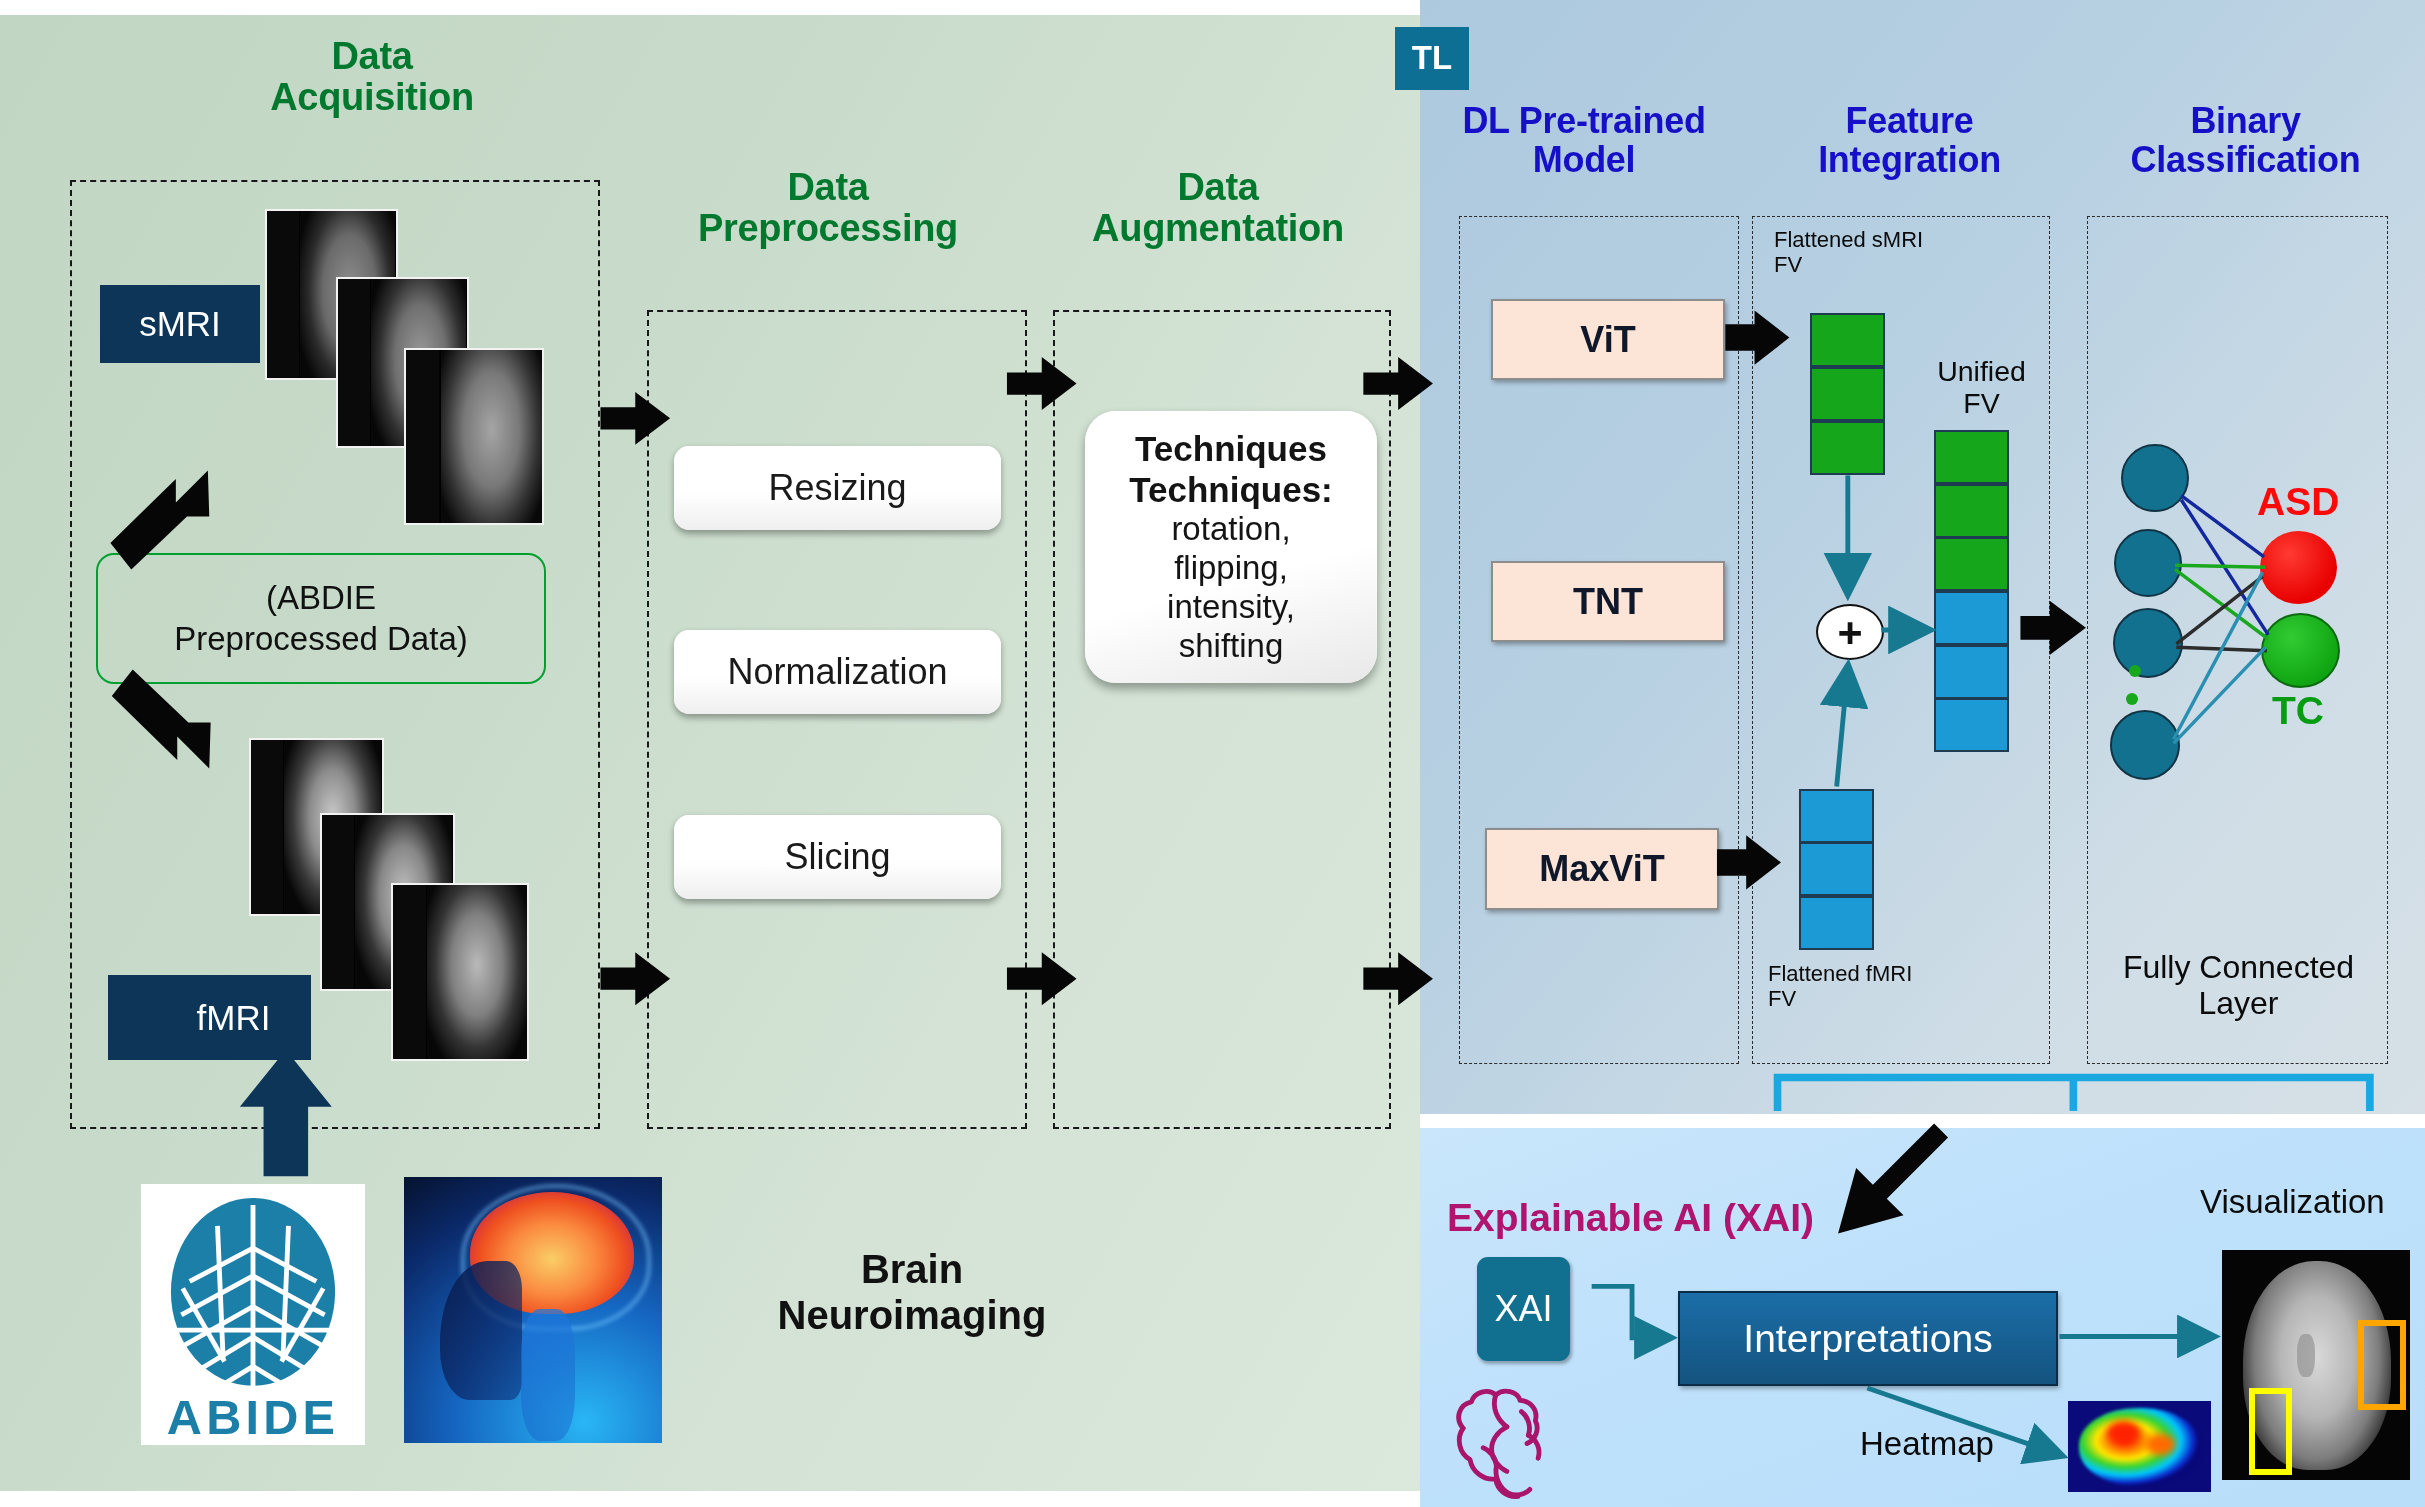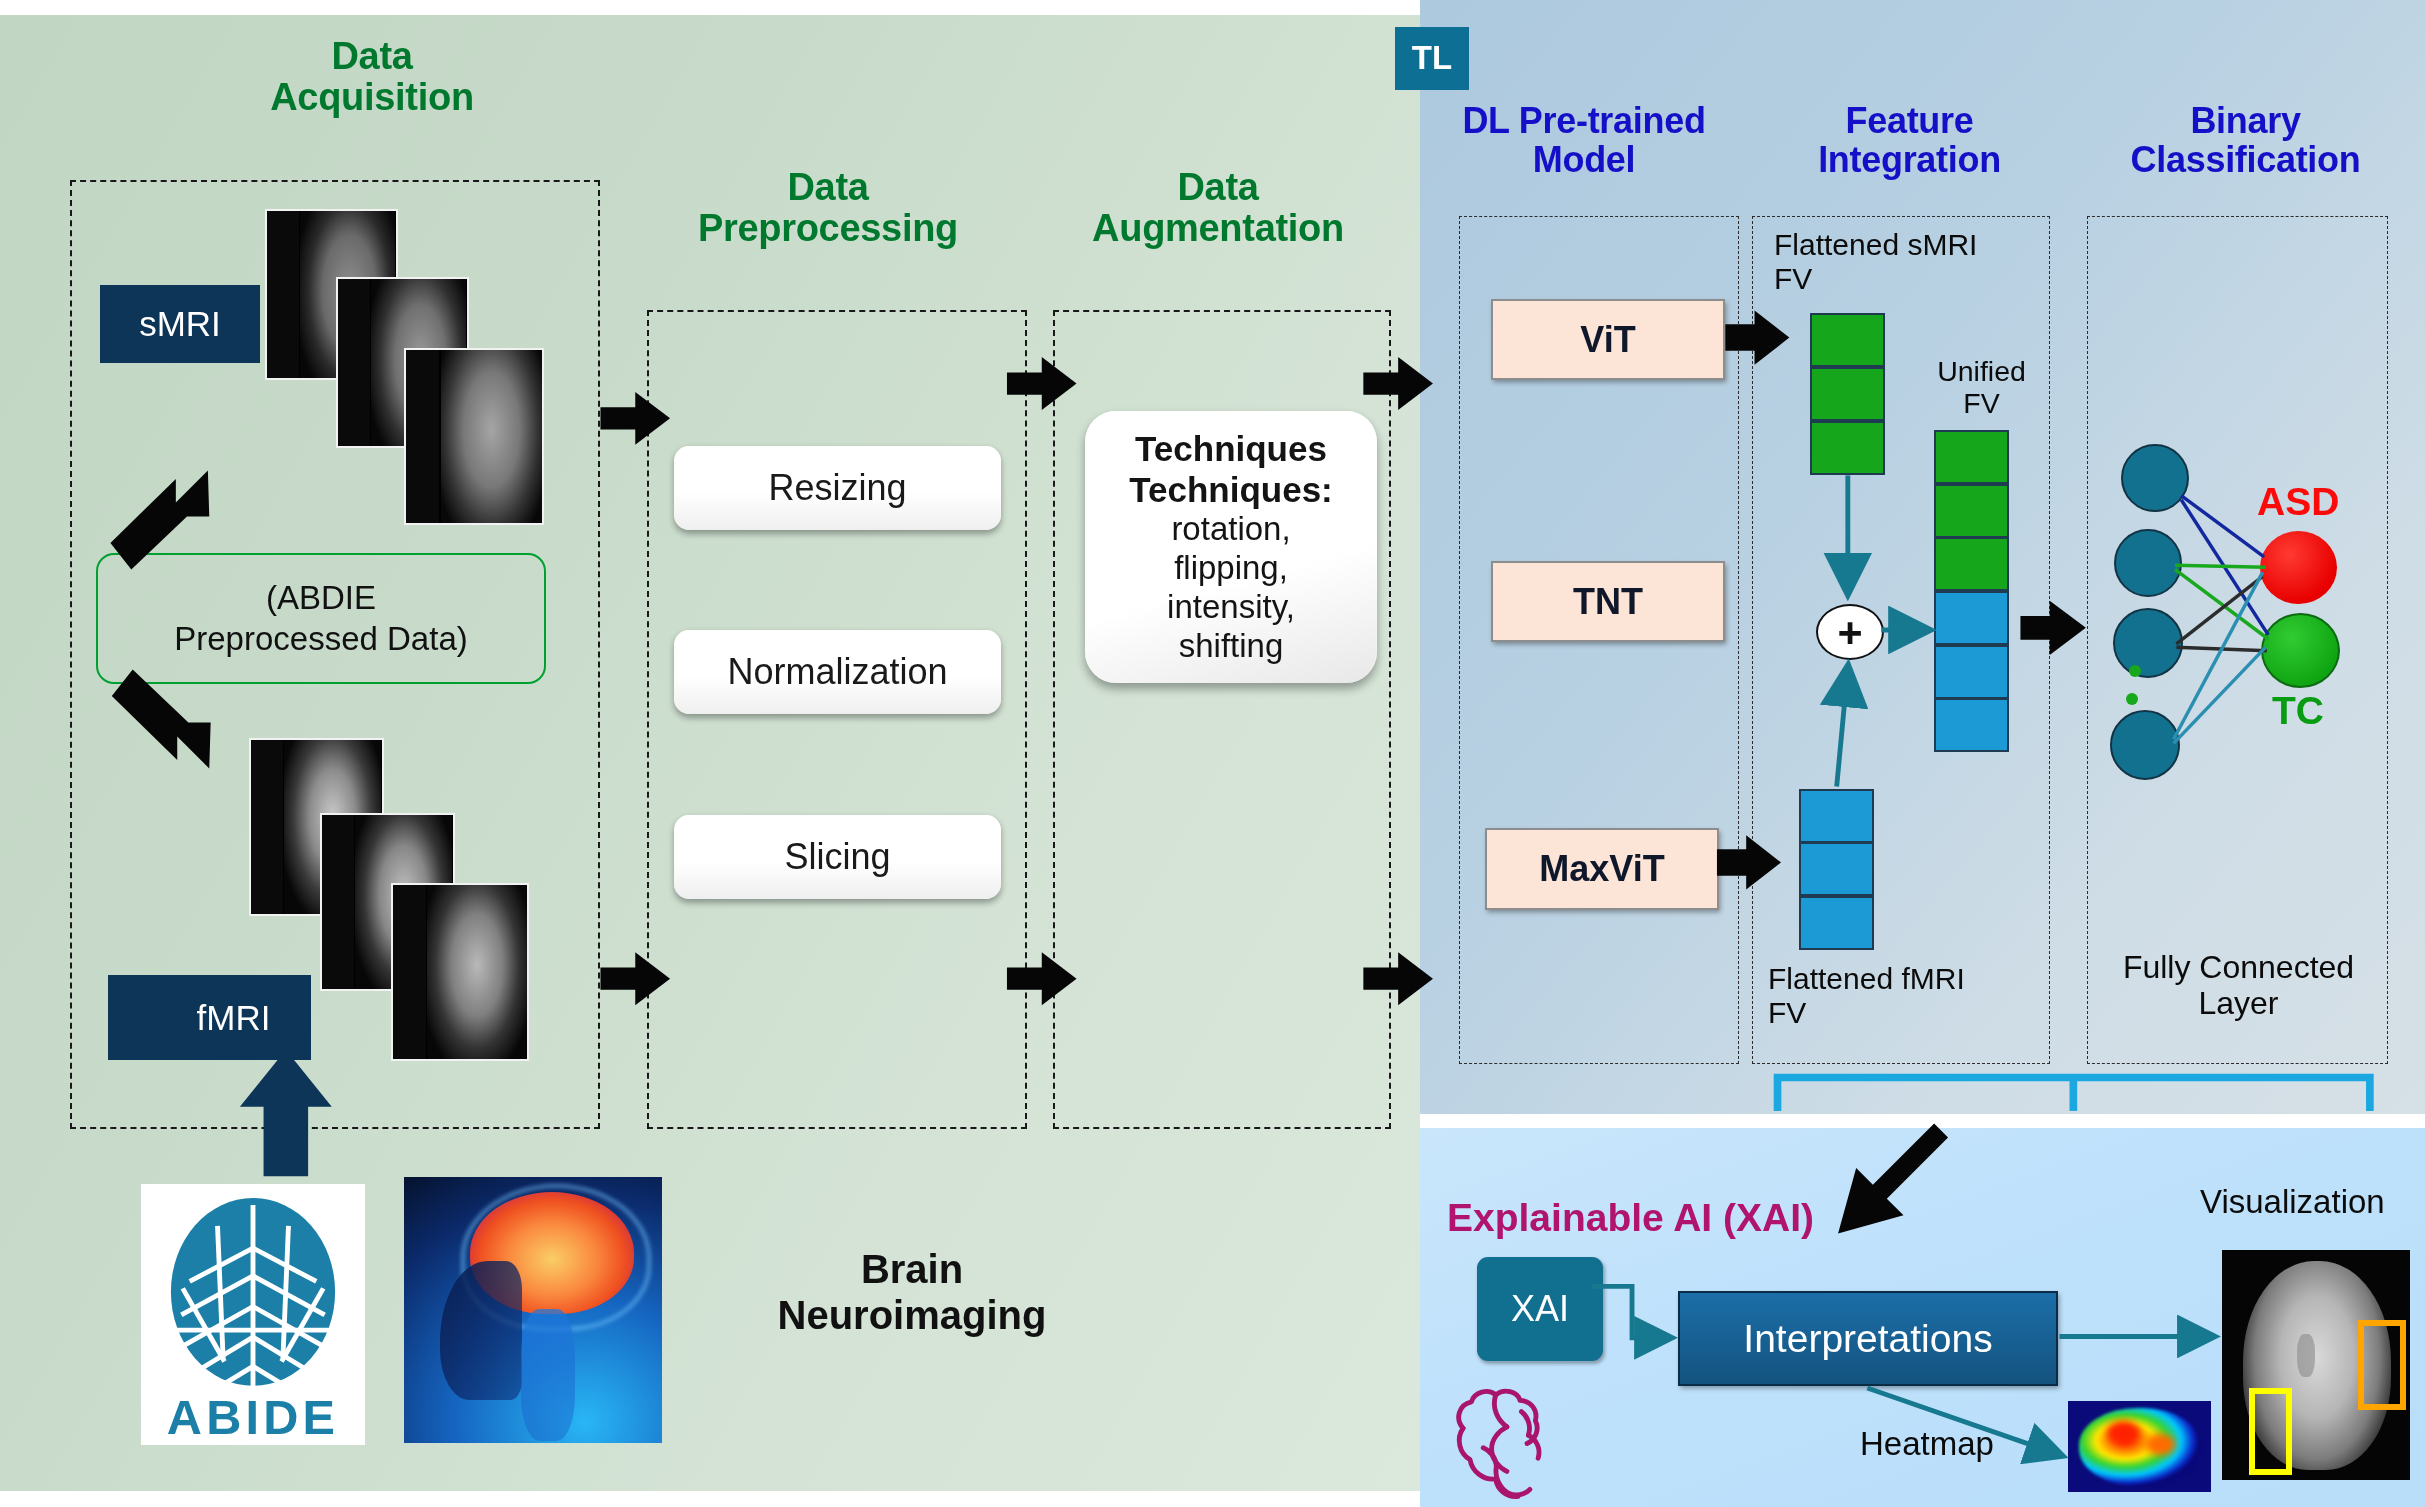--- a/index.html
+++ b/index.html
@@ -64,21 +64,21 @@
   }
   .bigcard b{font-size:35px;display:block;}
 
   .modelbox{
     position:absolute;background:#fce4d6;border:2.1px solid #8d8d8d;
     box-shadow:2.1px 2.8px 4.9px rgba(0,0,0,.35);
     display:flex;align-items:center;justify-content:center;
     font-size:36px;font-weight:bold;color:#0f172a;
   }
 
-  .lbl-black{position:absolute;color:#0b0b0b;font-size:30px;line-height:1.12;}
+  .lbl-black{position:absolute;color:#0b0b0b;font-size:22px;line-height:1.12;}
   .lbl-center{position:absolute;color:#0b0b0b;font-size:28.5px;line-height:1.12;text-align:center;}
 
   .fvcell{position:absolute;border:2.1px solid #1f3b52;box-sizing:border-box;}
   .fv-green{background:#16a61c;}
   .fv-blue{background:#1b9ad6;}
 
   .plus-node{
     position:absolute;width:64px;height:52px;border-radius:50%;
     background:#fff;border:2.8px solid #111;
     display:flex;align-items:center;justify-content:center;
@@ -336,21 +336,21 @@
 
   <div class="lbl-center" style="left:2096px;top:950px;width:285px;font-size:32px;">
     <div>Fully Connected</div>
     <div>Layer</div>
   </div>
 
   <div class="xai-panel"></div>
 
   <div class="xai-title" style="left:1447px;top:1196px;">Explainable AI (XAI)</div>
 
-  <div class="xai-chip" style="left:1477px;top:1257px;width:126px;height:104px;">
+  <div class="xai-chip" style="left:1477px;top:1257px;width:93px;height:104px;">
     <span>XAI</span>
   </div>
 
   <div class="interp-box" style="left:1678px;top:1291px;width:376px;height:91px;">
     <span>Interpretations</span>
   </div>
 
   <svg style="position:absolute;left:1445px;top:1385px;width:146px;height:115px;" viewBox="0 0 210 165">
     <g fill="none" stroke="#a8156b" stroke-width="7" stroke-linecap="round" stroke-linejoin="round">
       <path d="M26 62c-12-14-6-34 12-38 4-14 24-20 35-10 12-10 31-5 35 8 16 1 26 14 22 29 6 12 1 27-12 33"></path>

